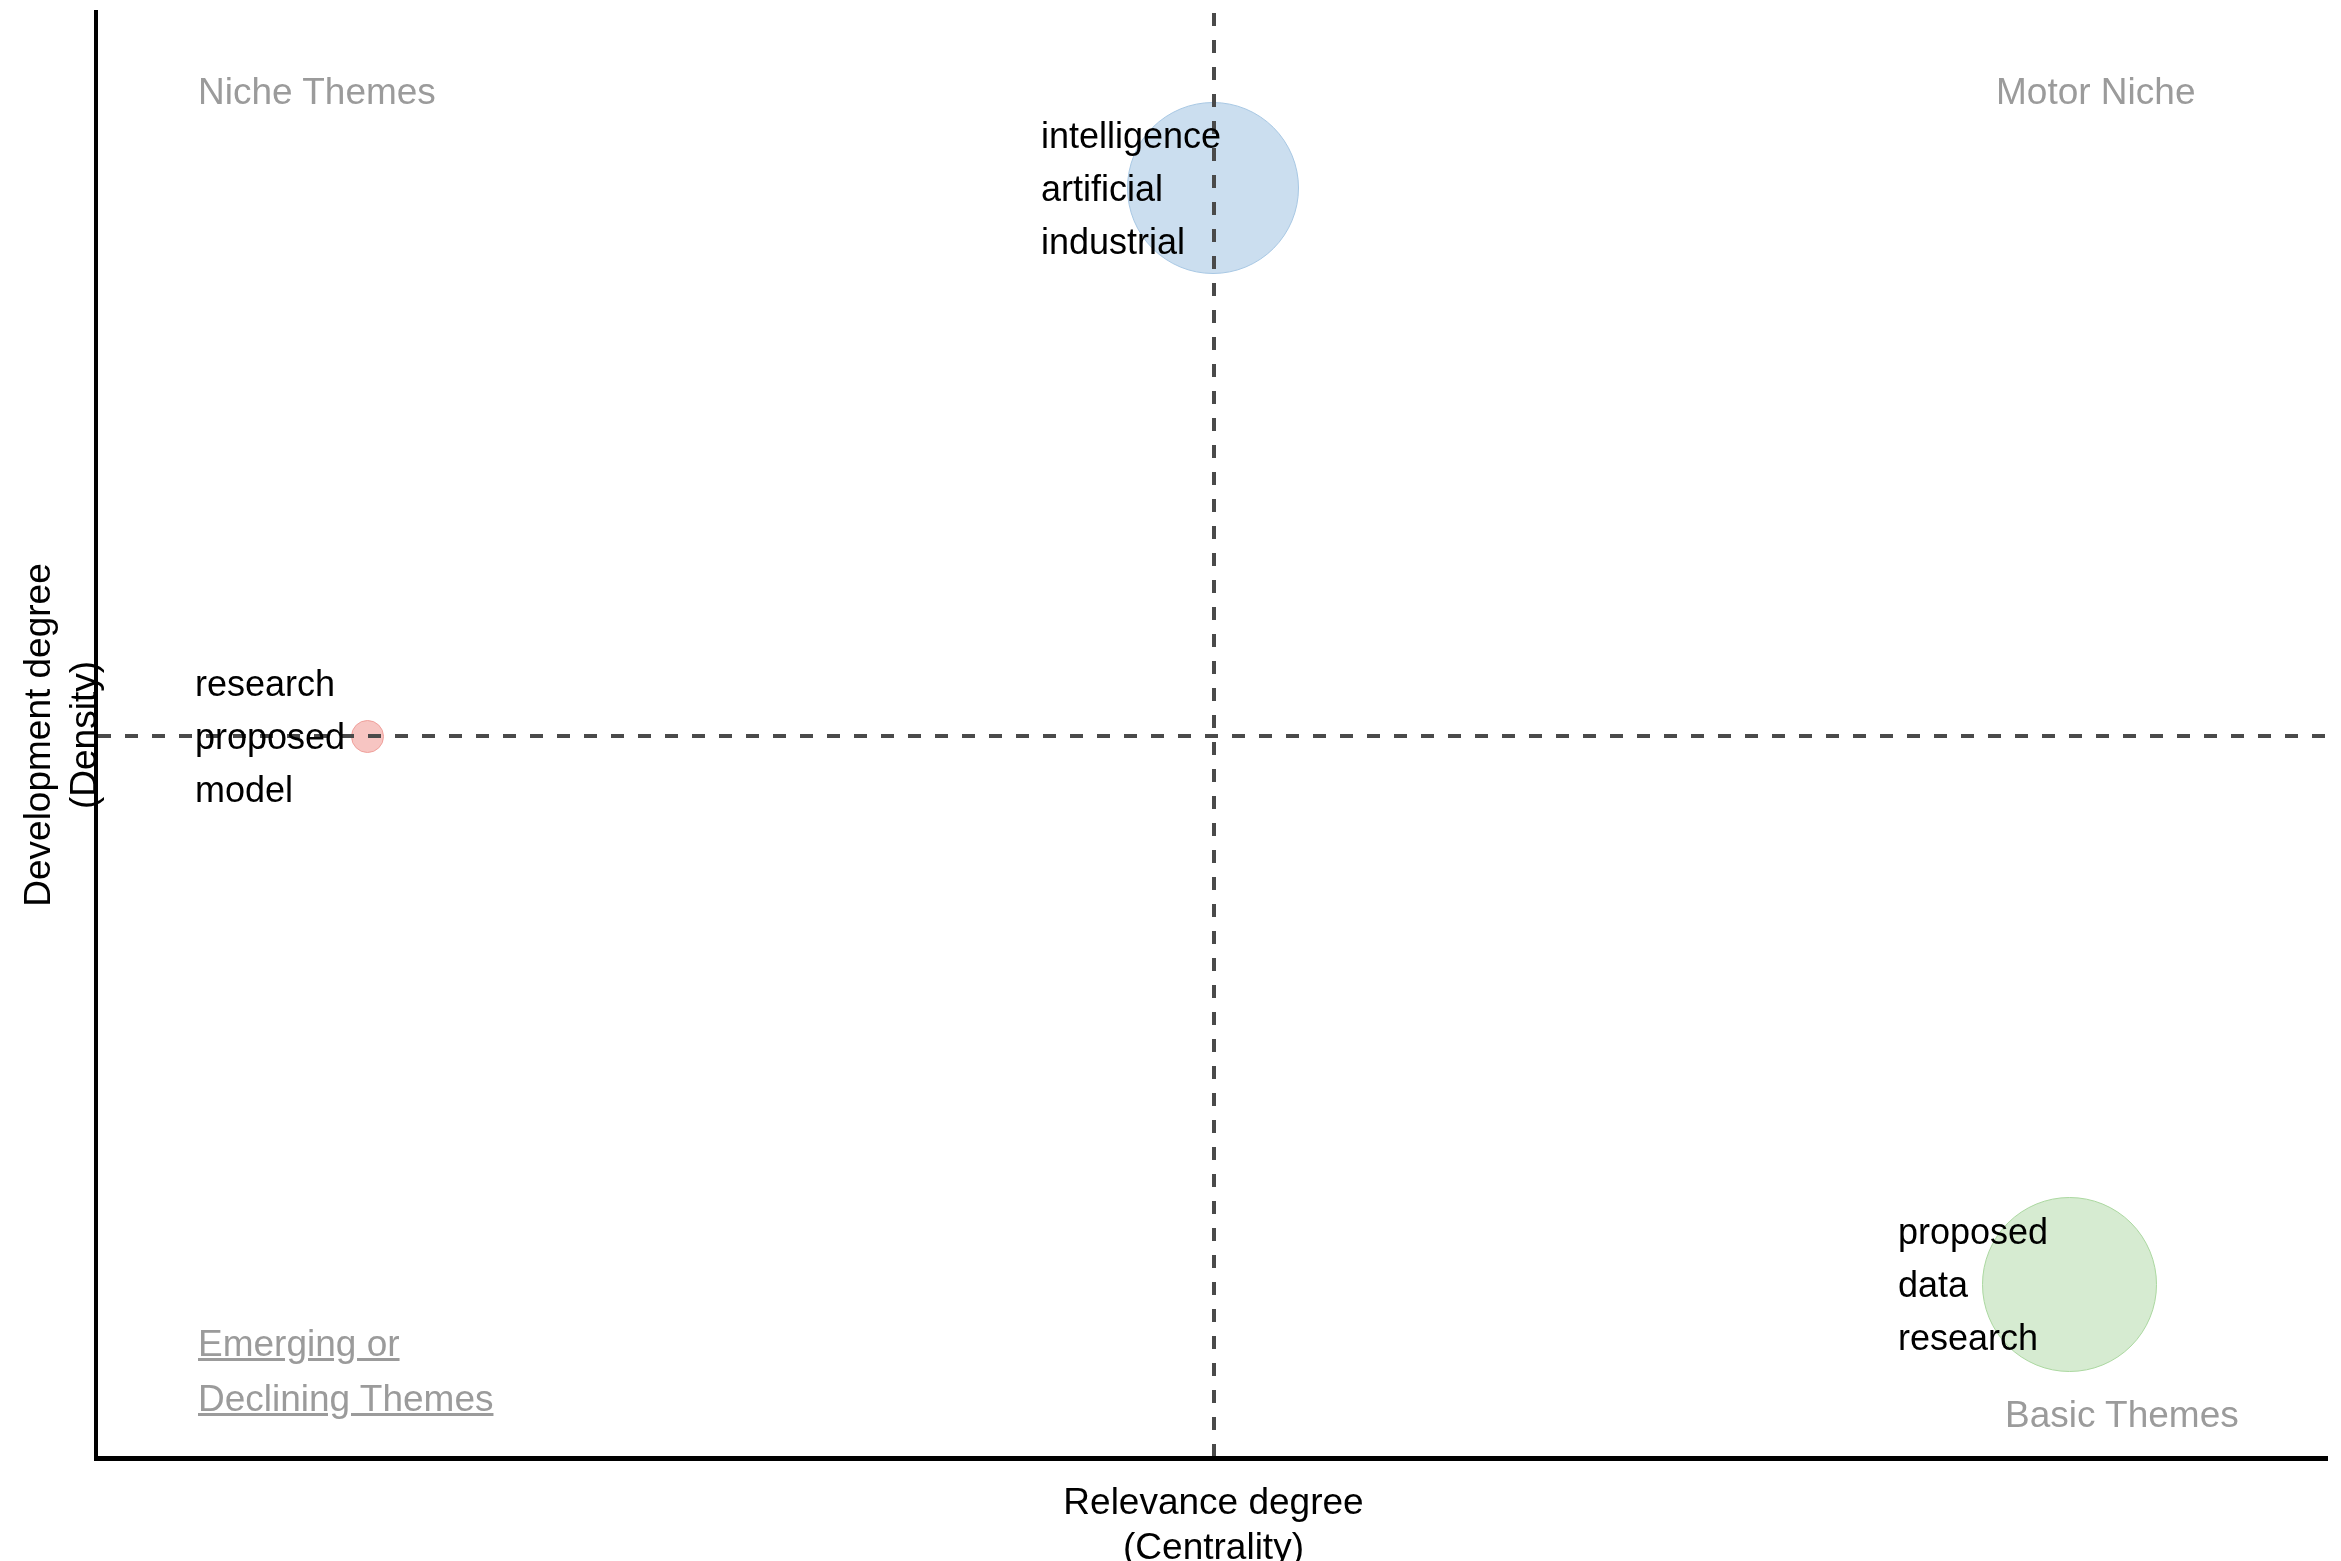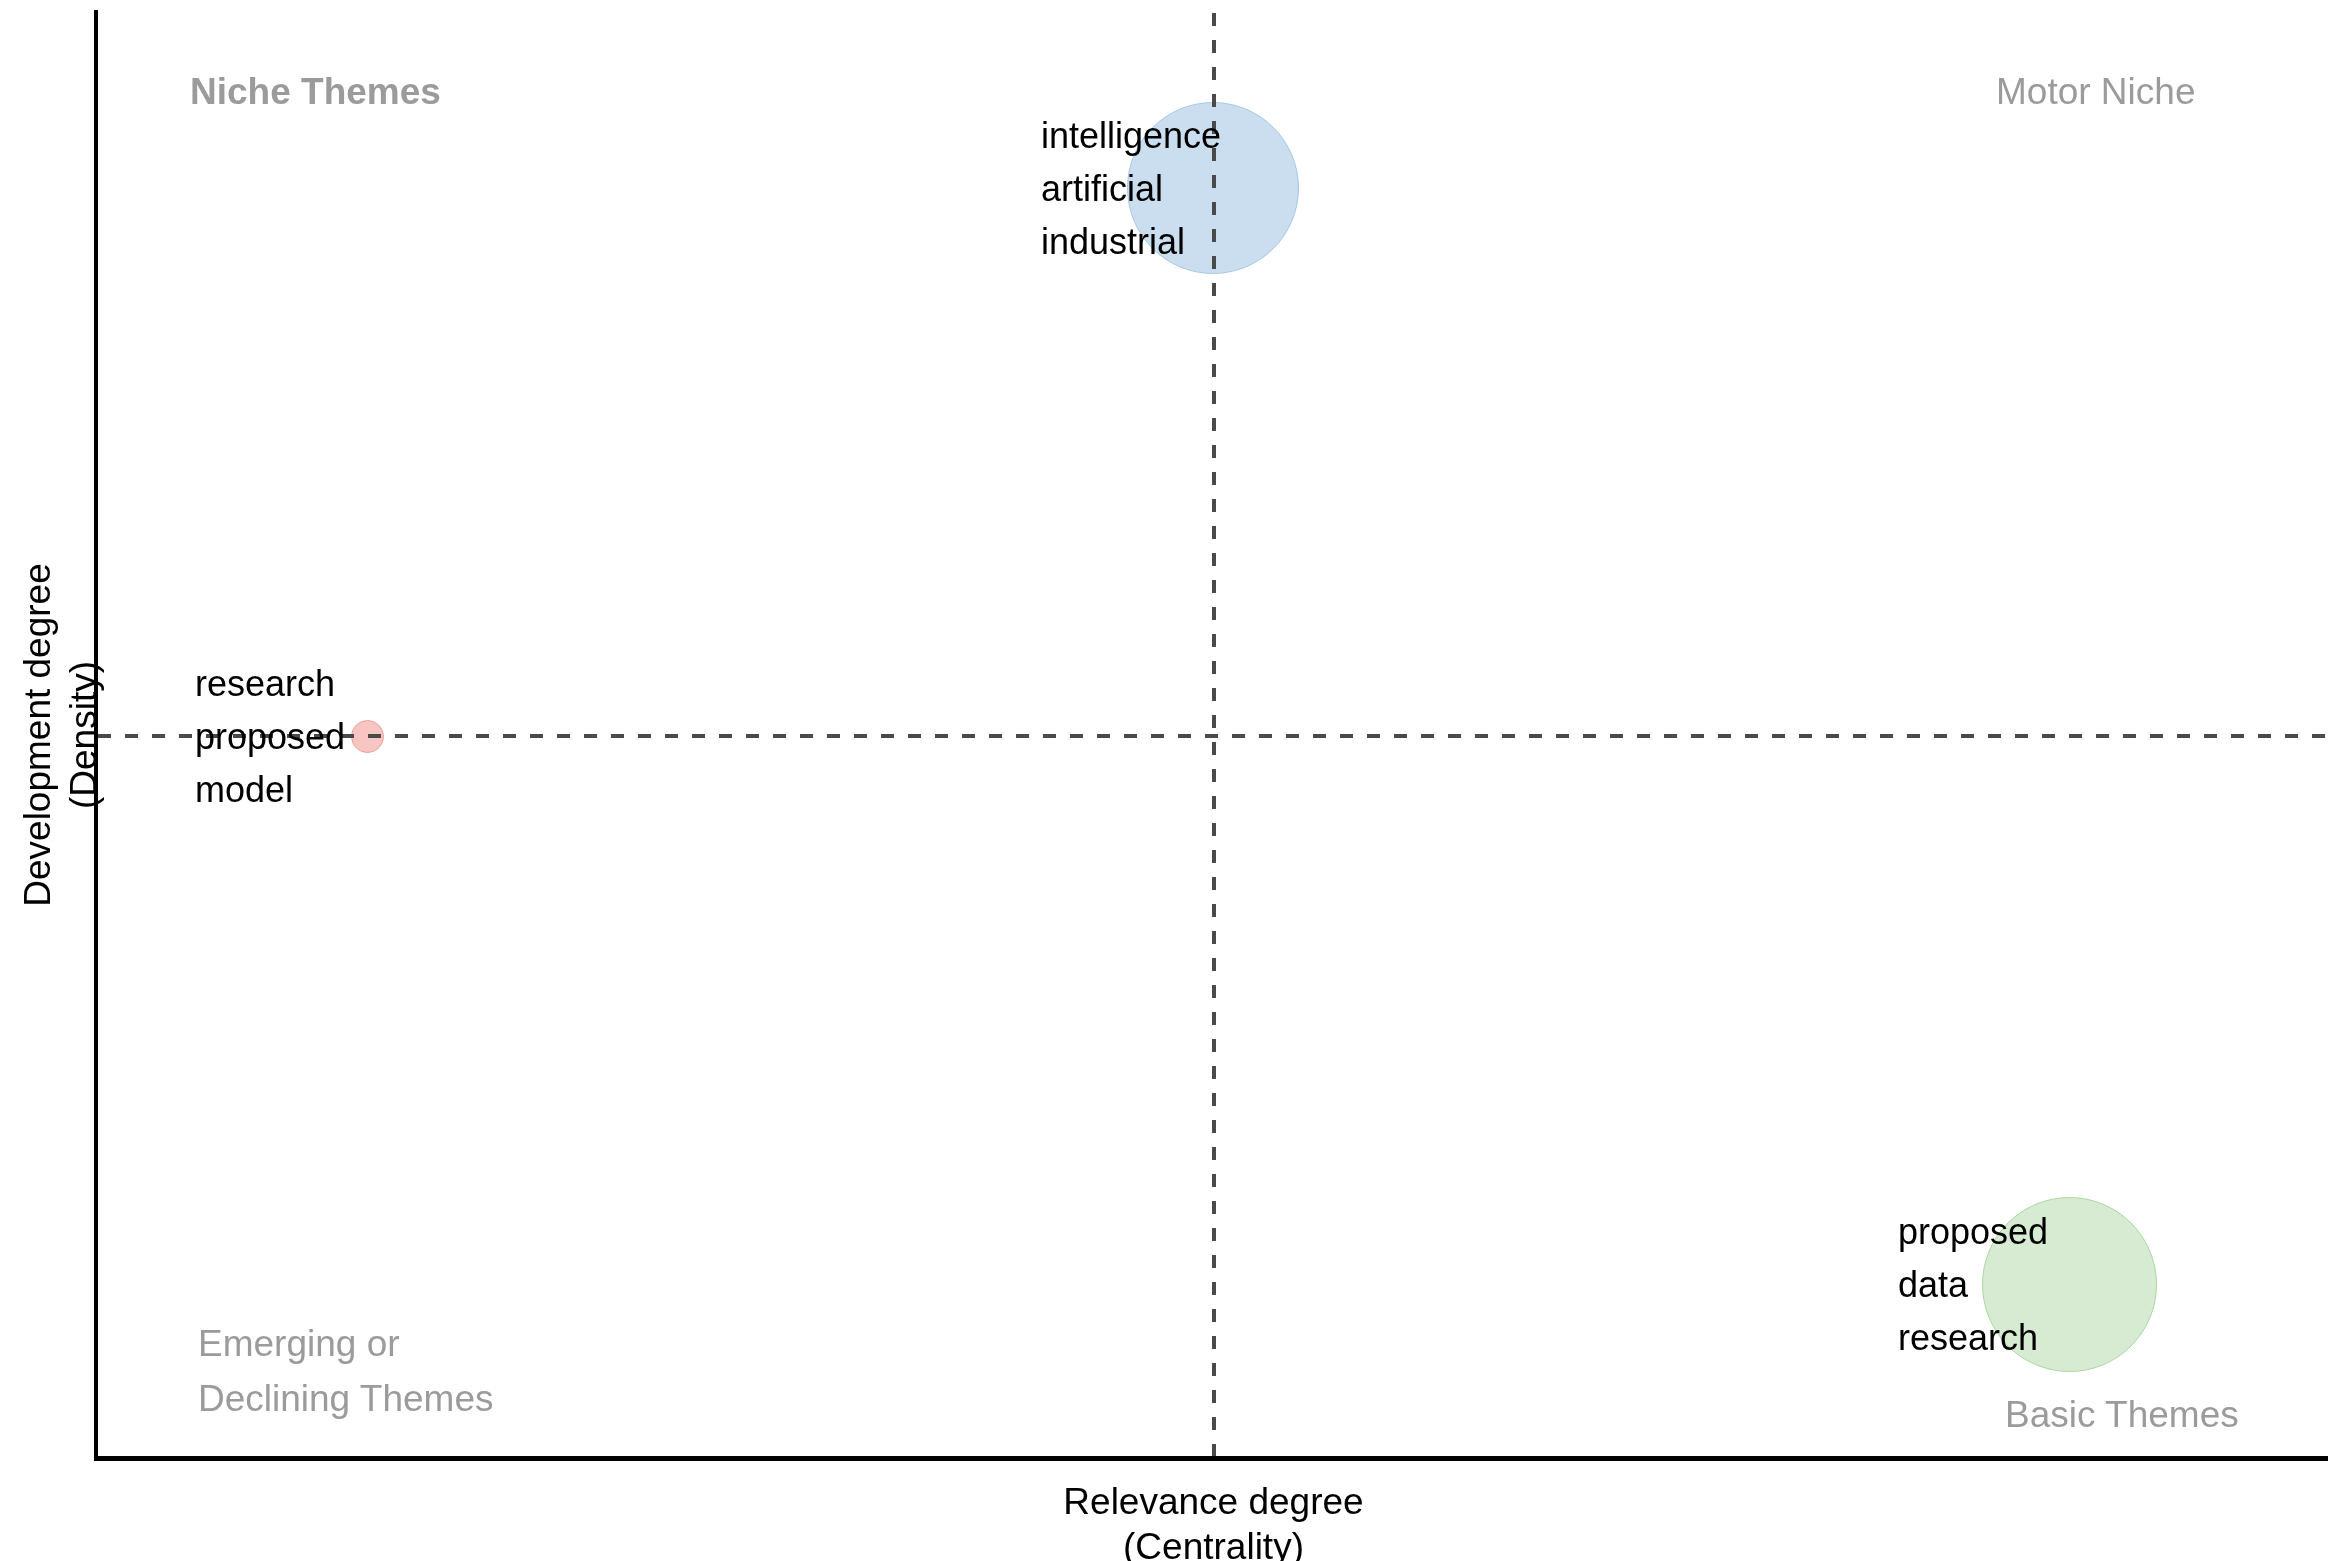--- a/index.html
+++ b/index.html
@@ -33,23 +33,23 @@
 </style>
 </head>
 <body>
 
 <div class="axis-line" style="left:94px;top:10.3px;width:4px;height:1450px;"></div>
 <div class="axis-line" style="left:94px;top:1456px;width:2234px;height:4.6px;"></div>
 
 <div class="dash-v" style="left:1212px;top:12.6px;height:1443px;"></div>
 <div class="dash-h" style="left:98px;top:734px;width:2228px;"></div>
 
-<div class="quadrant-label" style="left:190px;top:64px;font-weight:bold;">Niche Themes</div>
+<div class="quadrant-label" style="left:198px;top:64px;">Niche Themes</div>
 <div class="quadrant-label" style="left:1996px;top:64px;">Motor Niche</div>
-<div class="quadrant-label" style="left:198px;top:1316px;">Emerging or
+<div class="quadrant-label" style="left:198px;top:1316px;text-decoration:underline;">Emerging or
 Declining Themes</div>
 <div class="quadrant-label" style="left:2005px;top:1371px;margin-top:16px;">Basic Themes</div>
 
 <div id="bubbles-layer">
     <div class="bubble" style="left: 1127px; top: 102px; width: 172px; height: 172px; background: rgb(203, 222, 239); border: 1.7px solid rgb(168, 200, 228);"></div>
     <div class="bubble-label" style="left: 1041px; width: 344px; top: 109px;">intelligence
 artificial
 industrial</div>
     <div class="bubble" style="left: 351px; top: 720px; width: 33px; height: 33px; background: rgb(247, 197, 194); border: 1.7px solid rgb(240, 160, 155);"></div>
     <div class="bubble-label" style="left: 195px; width: 344px; top: 657px;">research

